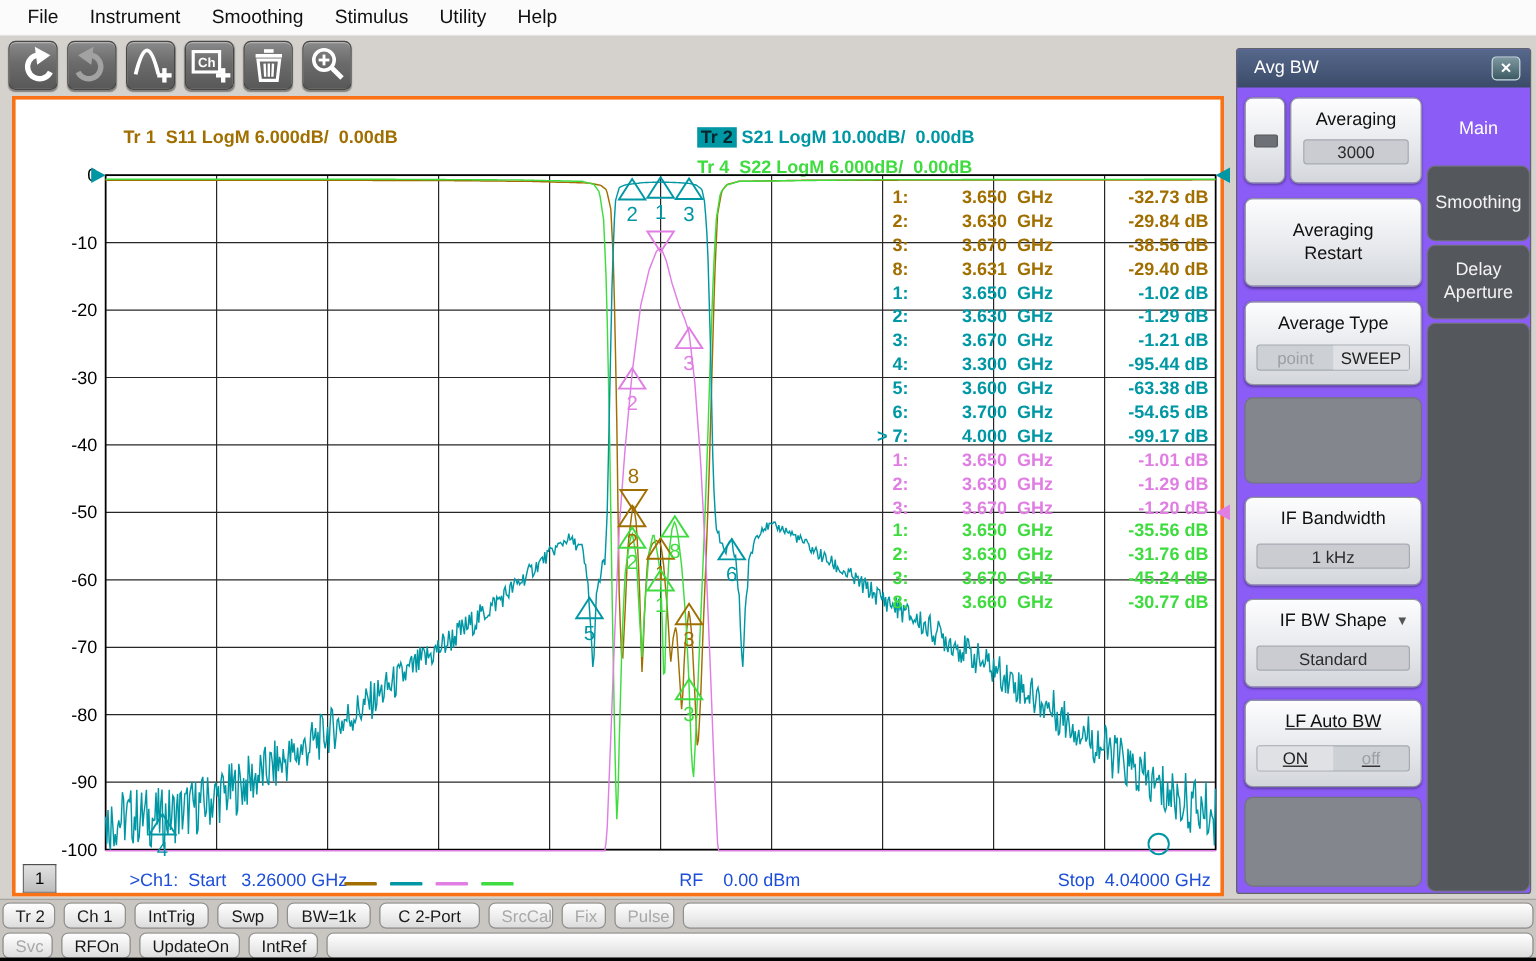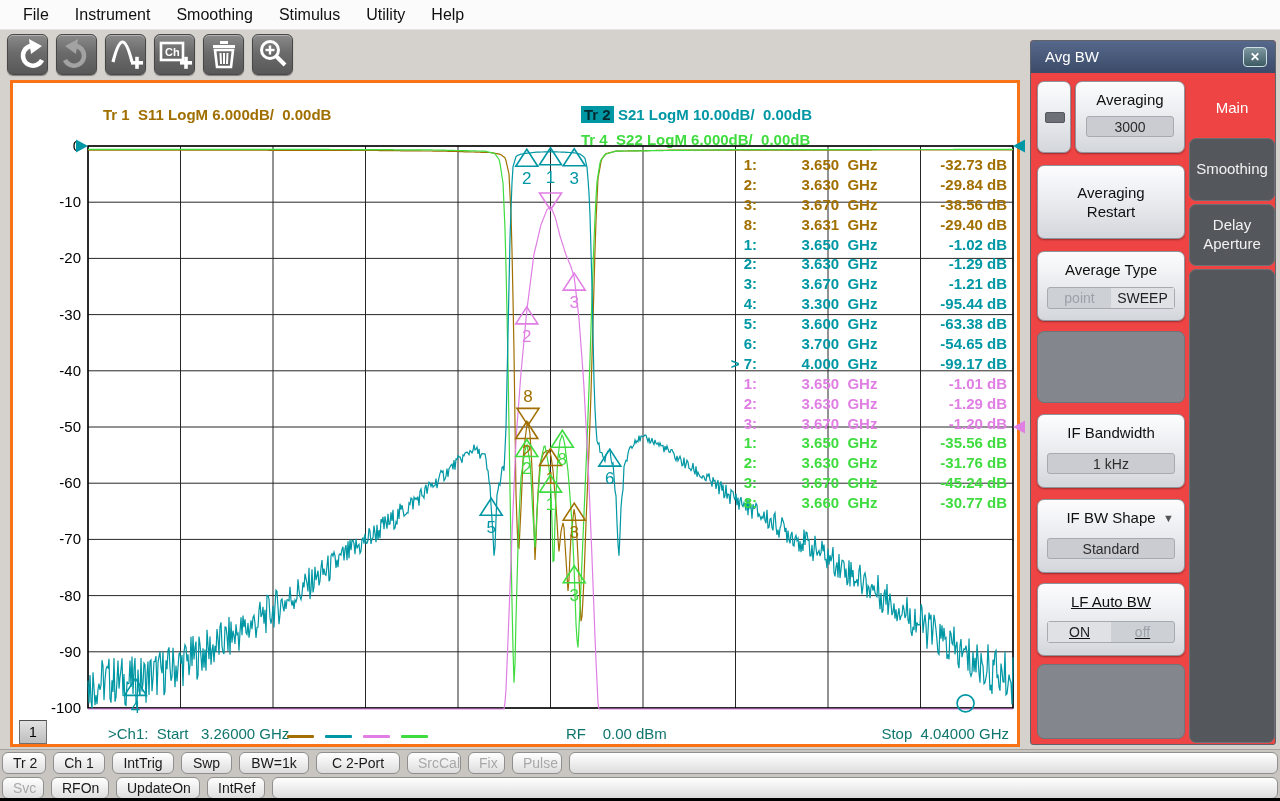--- a/index.html
+++ b/index.html
@@ -19,31 +19,31 @@
   .chart-window { position:absolute; left:10px; top:80px; width:1010px; height:667px; background:#ffffff; border:3px solid #f97316; }
   .trlabel { position:absolute; font-size:15px; white-space:pre; font-weight:bold; }
   .trbadge { padding:0 3px; }
   .plot-svg { position:absolute; left:0; top:0; overflow:visible; }
   .marker-table { position:absolute; left:702px; top:72px; width:292px; }
   .mrow { display:flex; height:19.9px; line-height:19.9px; font-size:15px; font-weight:bold; }
   .mrow .mn { width:42px; text-align:right; }
   .mrow .mf { width:165px; text-align:center; white-space:pre; }
   .mrow .mv { width:85px; text-align:right; }
   .ch-badge { position:absolute; left:6px; top:637px; width:28px; height:24px; background:linear-gradient(#e2e2e2,#bdbdbd); border:1px solid #6f6f6f; border-top-color:#4f4f4f; text-align:center; line-height:22px; font-size:14px; color:#000; }
-  .ch-line { position:absolute; left:0; top:640px; width:1010px; height:26px; font-size:15px; color:#0f766e; }
+  .ch-line { position:absolute; left:0; top:640px; width:1010px; height:26px; font-size:15px; color:#1d4ed8; }
   .ch-start { position:absolute; left:95px; top:2px; white-space:pre; }
   .ch-rf { position:absolute; left:553px; top:2px; white-space:pre; }
   .ch-stop { position:absolute; right:14px; top:2px; white-space:pre; }
   .legend-dash { position:absolute; top:12px; width:27px; height:3px; border-radius:1px; }
 
   
   .watermark { position:absolute; left:188px; top:308px; z-index:60; font-family:"DejaVu Serif", serif; font-weight:bold; font-size:58px; letter-spacing:8px; color:rgba(40,40,40,0.075); pointer-events:none; white-space:nowrap; }
 
   
-  .panel { position:absolute; left:1030px; top:40px; width:246px; height:705px; background:#ef4444; border:1px solid #5f646b; border-radius:3px; }
+  .panel { position:absolute; left:1030px; top:40px; width:246px; height:705px; background:#8b5cf6; border:1px solid #5f646b; border-radius:3px; }
   .panel-header { position:absolute; left:0; top:0; right:0; height:32px; background:linear-gradient(#56688b,#3b4b69); color:#fff; font-size:15px; line-height:32px; padding-left:14px; border-radius:2px 2px 0 0; }
   .panel-close { position:absolute; right:8px; top:6px; width:24px; height:20px; border-radius:4px; border:1px solid #cfe0e4; background:linear-gradient(#7e98a0,#3d5a62); color:#fff; font-size:12px; font-weight:bold; text-align:center; line-height:18px; }
   .pbtn { position:absolute; left:6px; width:148px; border-radius:7px; background:linear-gradient(#fdfdfe,#e7e9ed 55%,#d3d6db); border:1px solid #8f959c; box-shadow:0 1px 2px rgba(0,0,0,.35); font-size:15px; color:#101010; text-align:center; }
   .pbtn .lbl { margin-top:9px; }
   .pval { margin:7px 9px 0; background:#caccd1; border:1px solid #a6abb2; border-radius:3px; font-size:14px; color:#2c2c2c; height:21px; line-height:20px; }
   .ptoggle { display:flex; margin:9px 9px 0; height:22px; line-height:21px; background:#cdd0d4; border:1px solid #a6abb2; border-radius:3px; font-size:14px; }
   .ptoggle span { flex:1; }
   .tog-sel { color:#222; background:#dfe1e5; }
   .tog-uns { color:#9ba1a8; }
   .pempty { background:#83868d; border:1px solid #70747a; box-shadow:none; }

